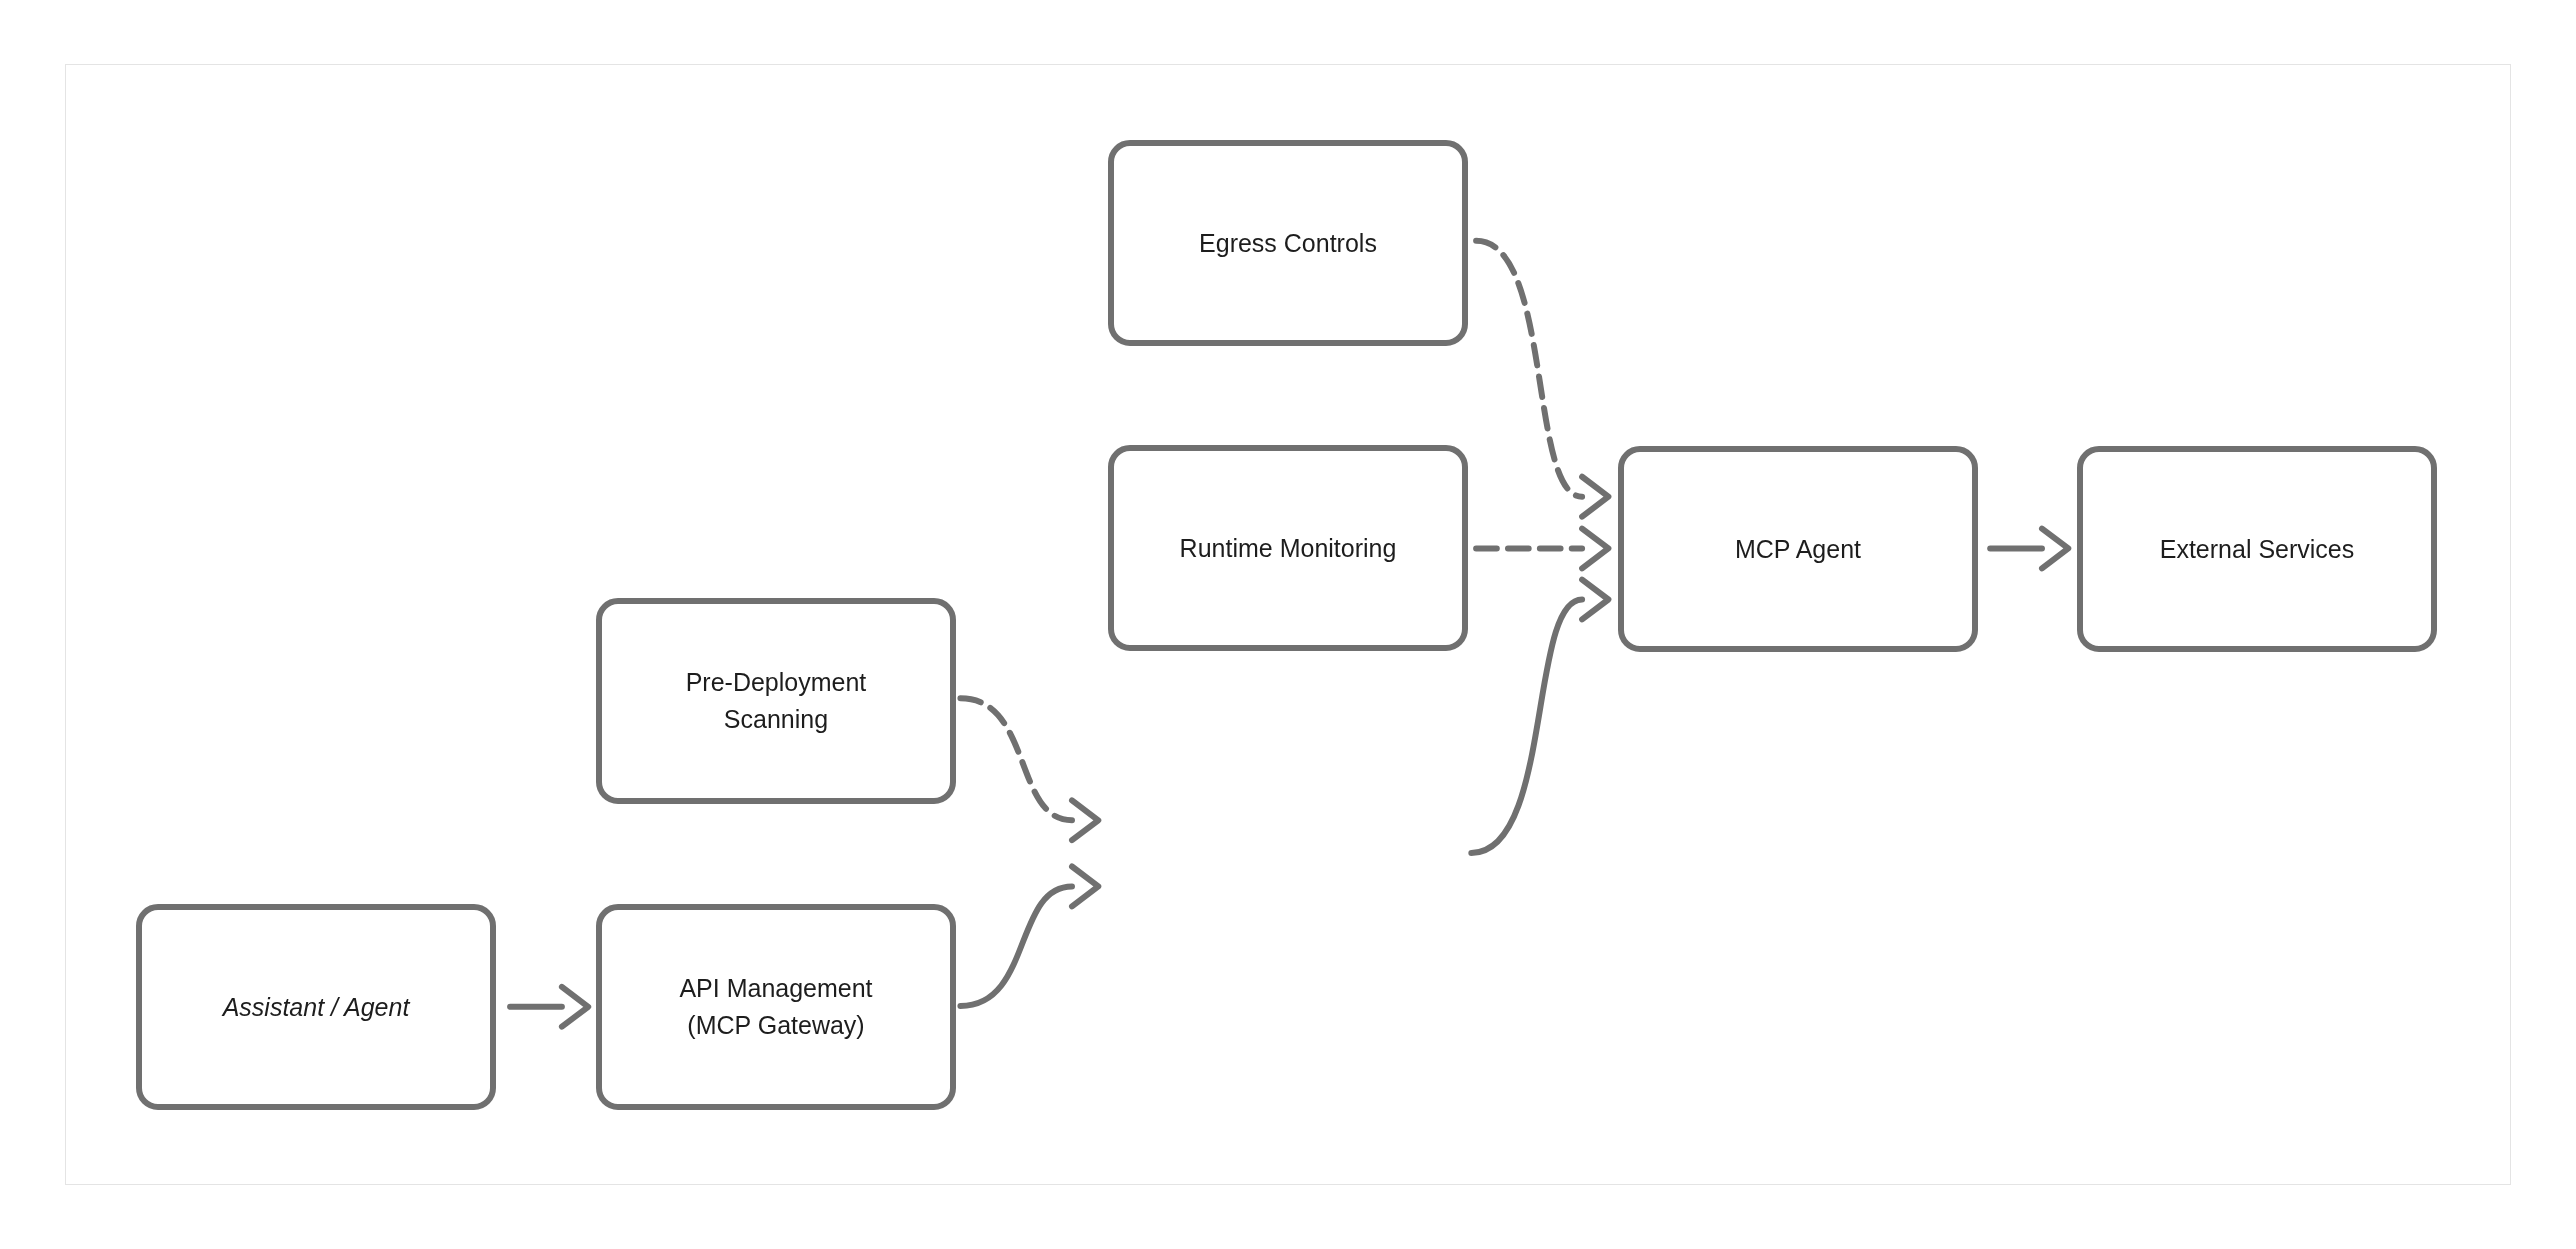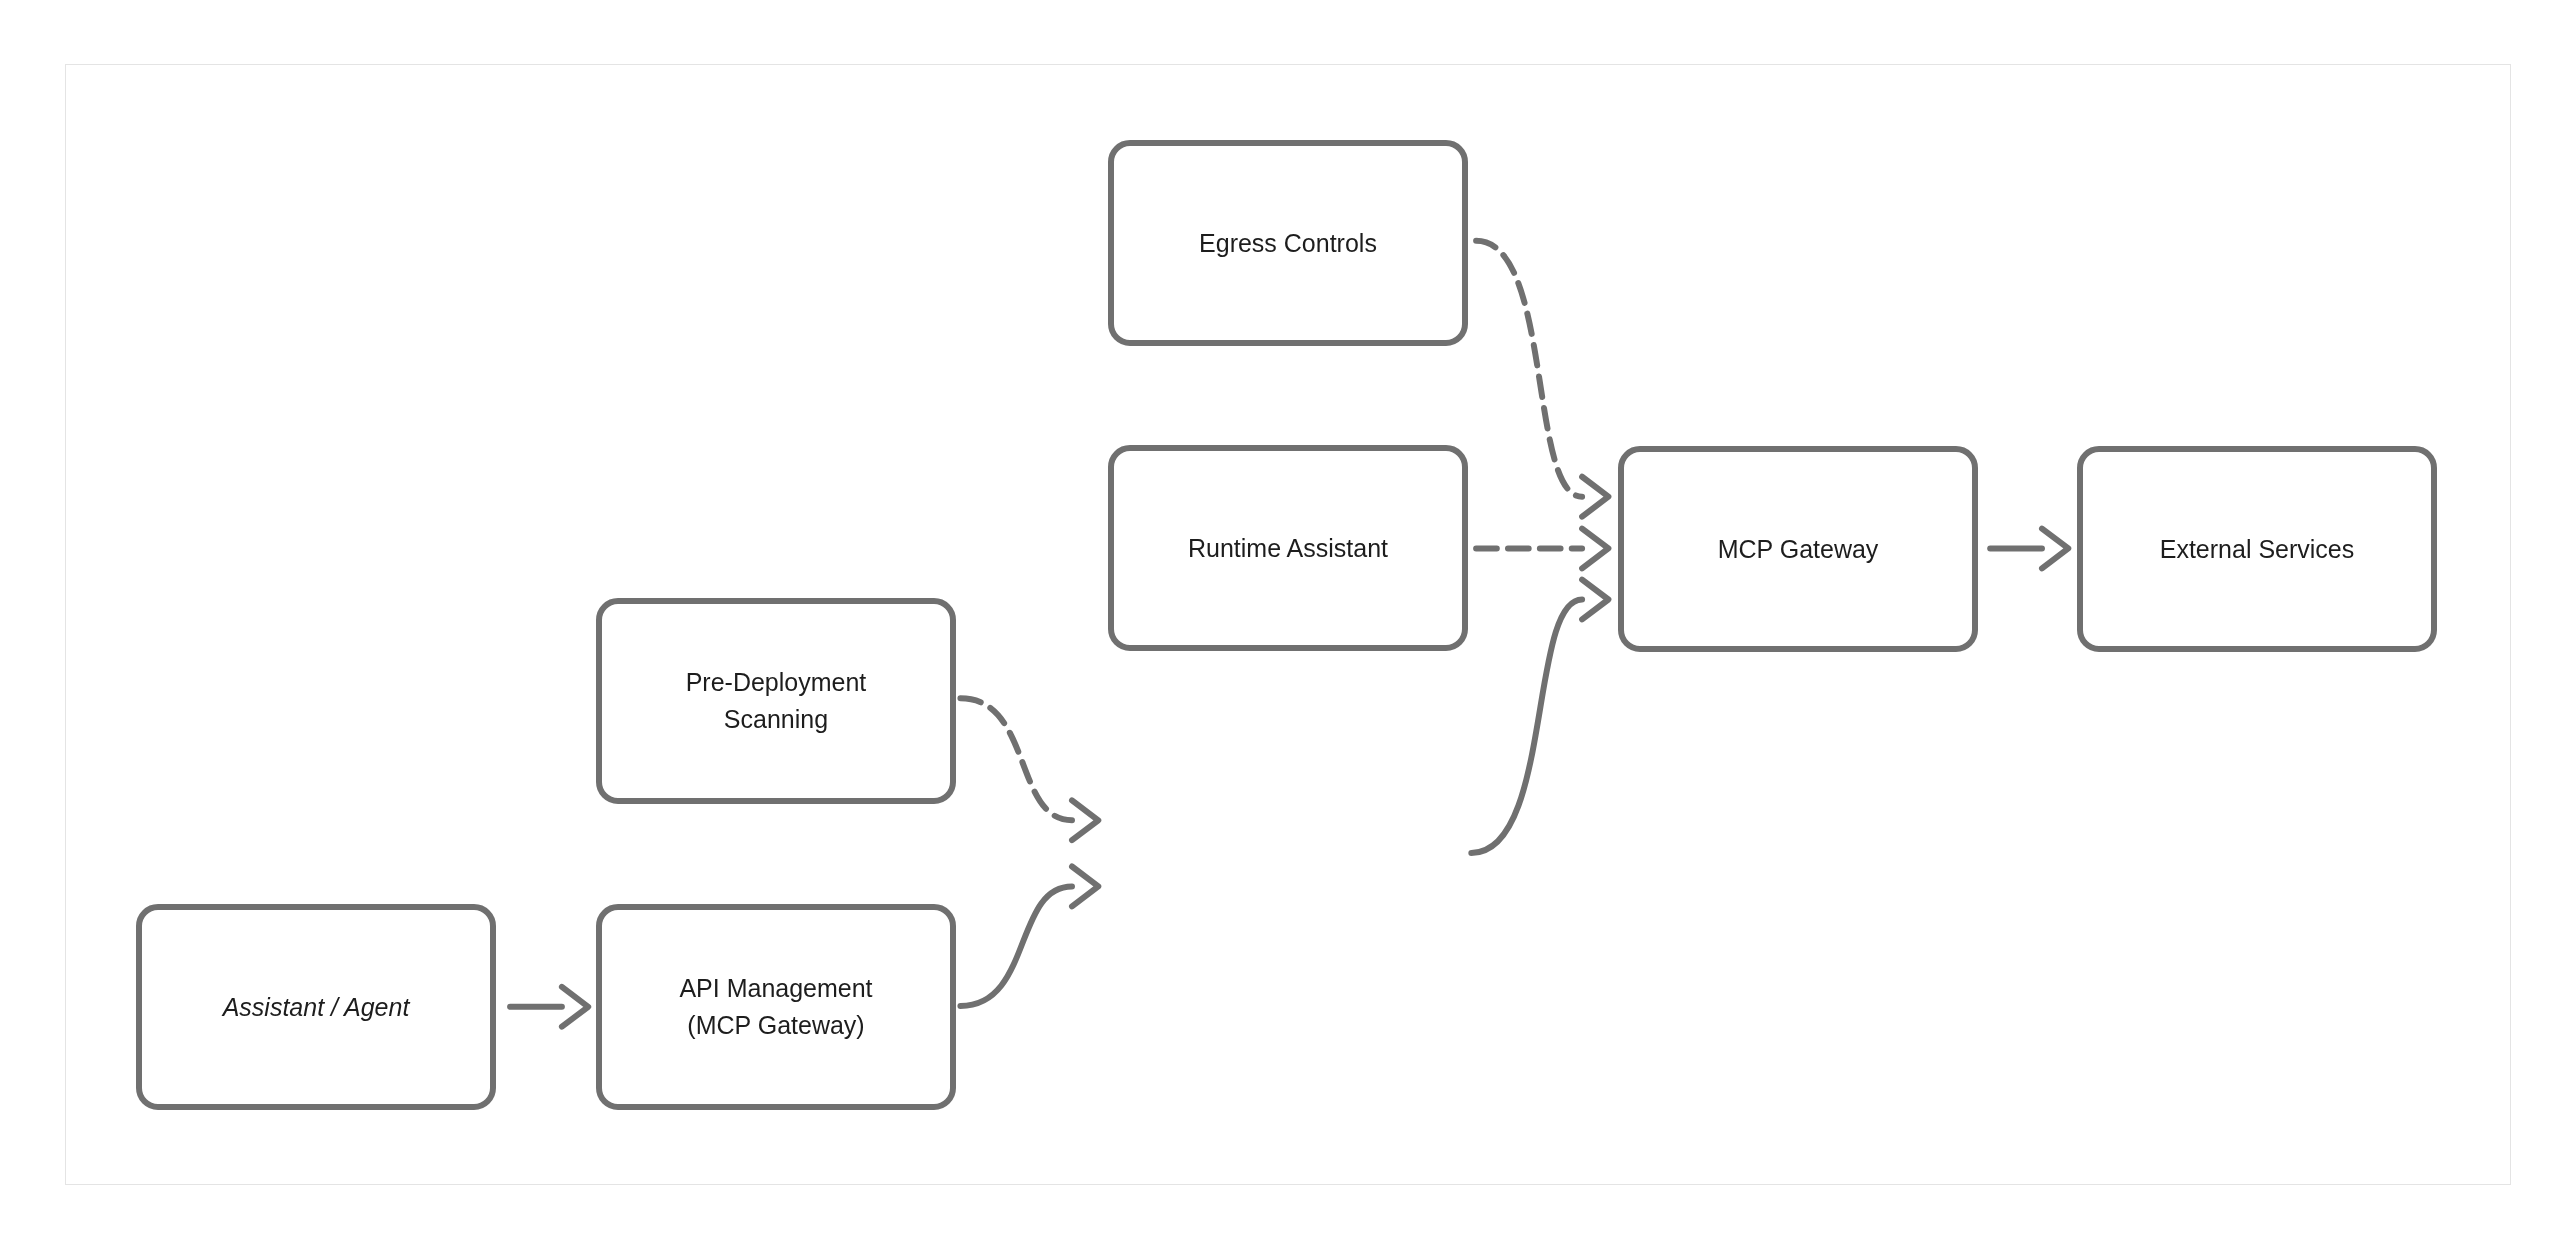--- a/index.html
+++ b/index.html
@@ -97,39 +97,39 @@
     <path class="edge dashed" d="M 1852,302 C 1948,302 1918,623 1985,623" marker-end="url(#chevron)"></path>
 
     <path class="edge" d="M 2497,688 L 2562,688" marker-end="url(#chevron)"></path>
   </svg>
 
   <div class="node node-egress">
     <span class="node-label">Egress Controls</span>
   </div>
 
   <div class="node node-runtime">
-    <span class="node-label">Runtime Assistant</span>
+    <span class="node-label">Runtime Monitoring</span>
   </div>
 
   <div class="node node-predeploy">
     <span class="node-label">Pre-Deployment
 Scanning</span>
   </div>
 
 
   <div class="node node-assistant">
     <span class="node-label">Assistant / Agent</span>
   </div>
 
   <div class="node node-api">
     <span class="node-label">API Management
 (MCP Gateway)</span>
   </div>
 
   <div class="node node-mcp">
-    <span class="node-label">MCP Gateway</span>
+    <span class="node-label">MCP Agent</span>
   </div>
 
   <div class="node node-external">
     <span class="node-label">External Services</span>
   </div>
 </div>
 
 
 </body></html>

